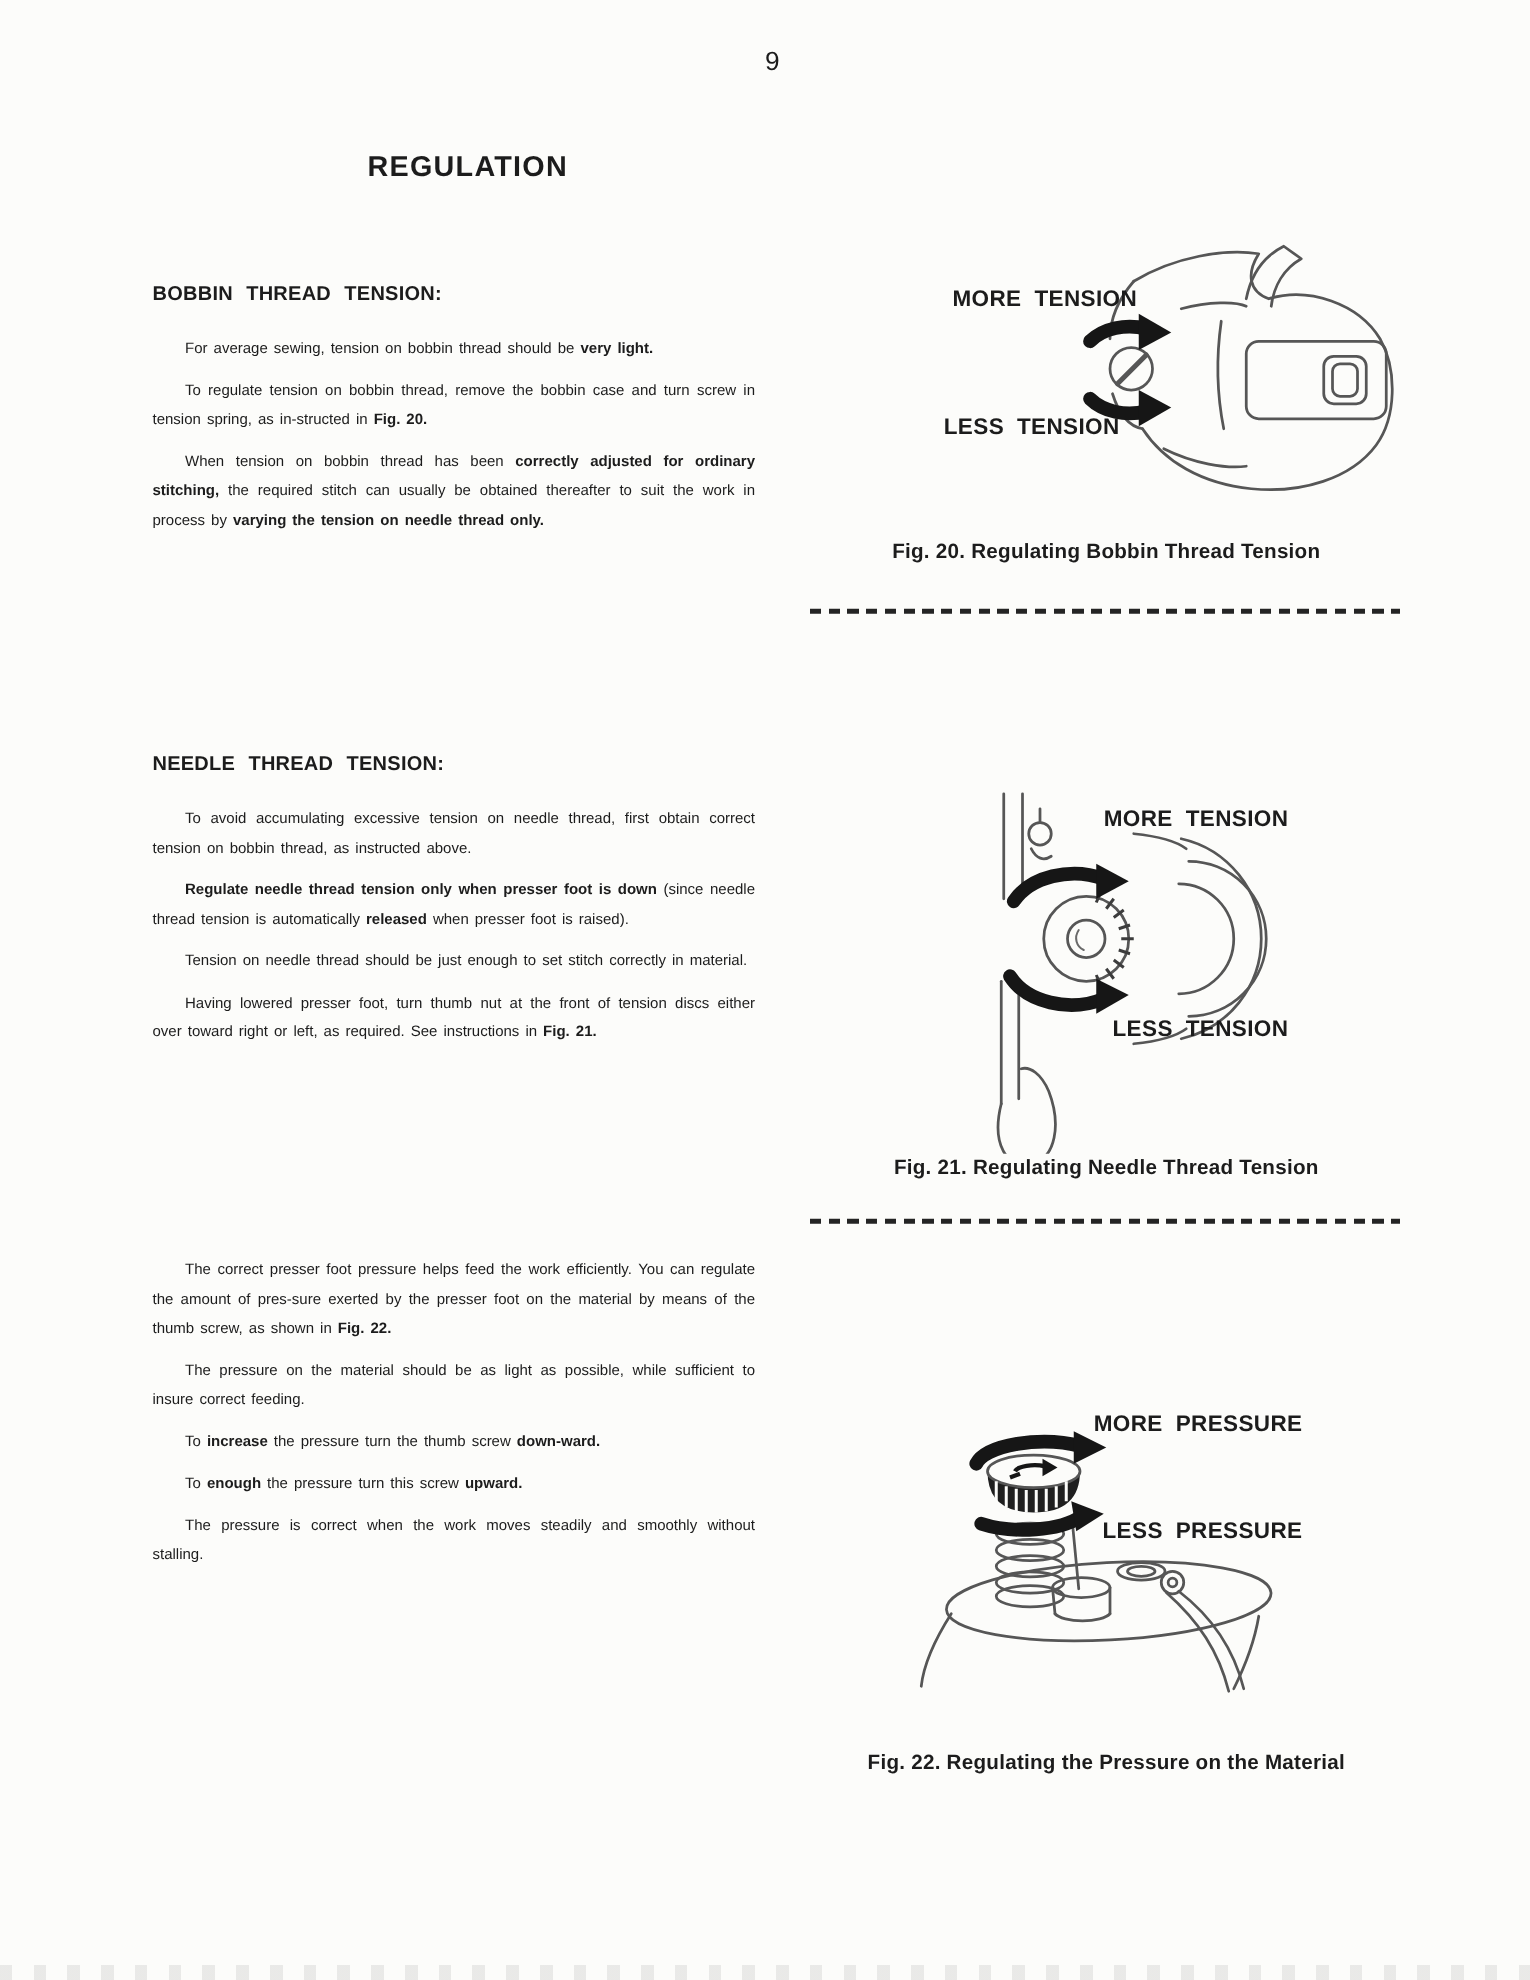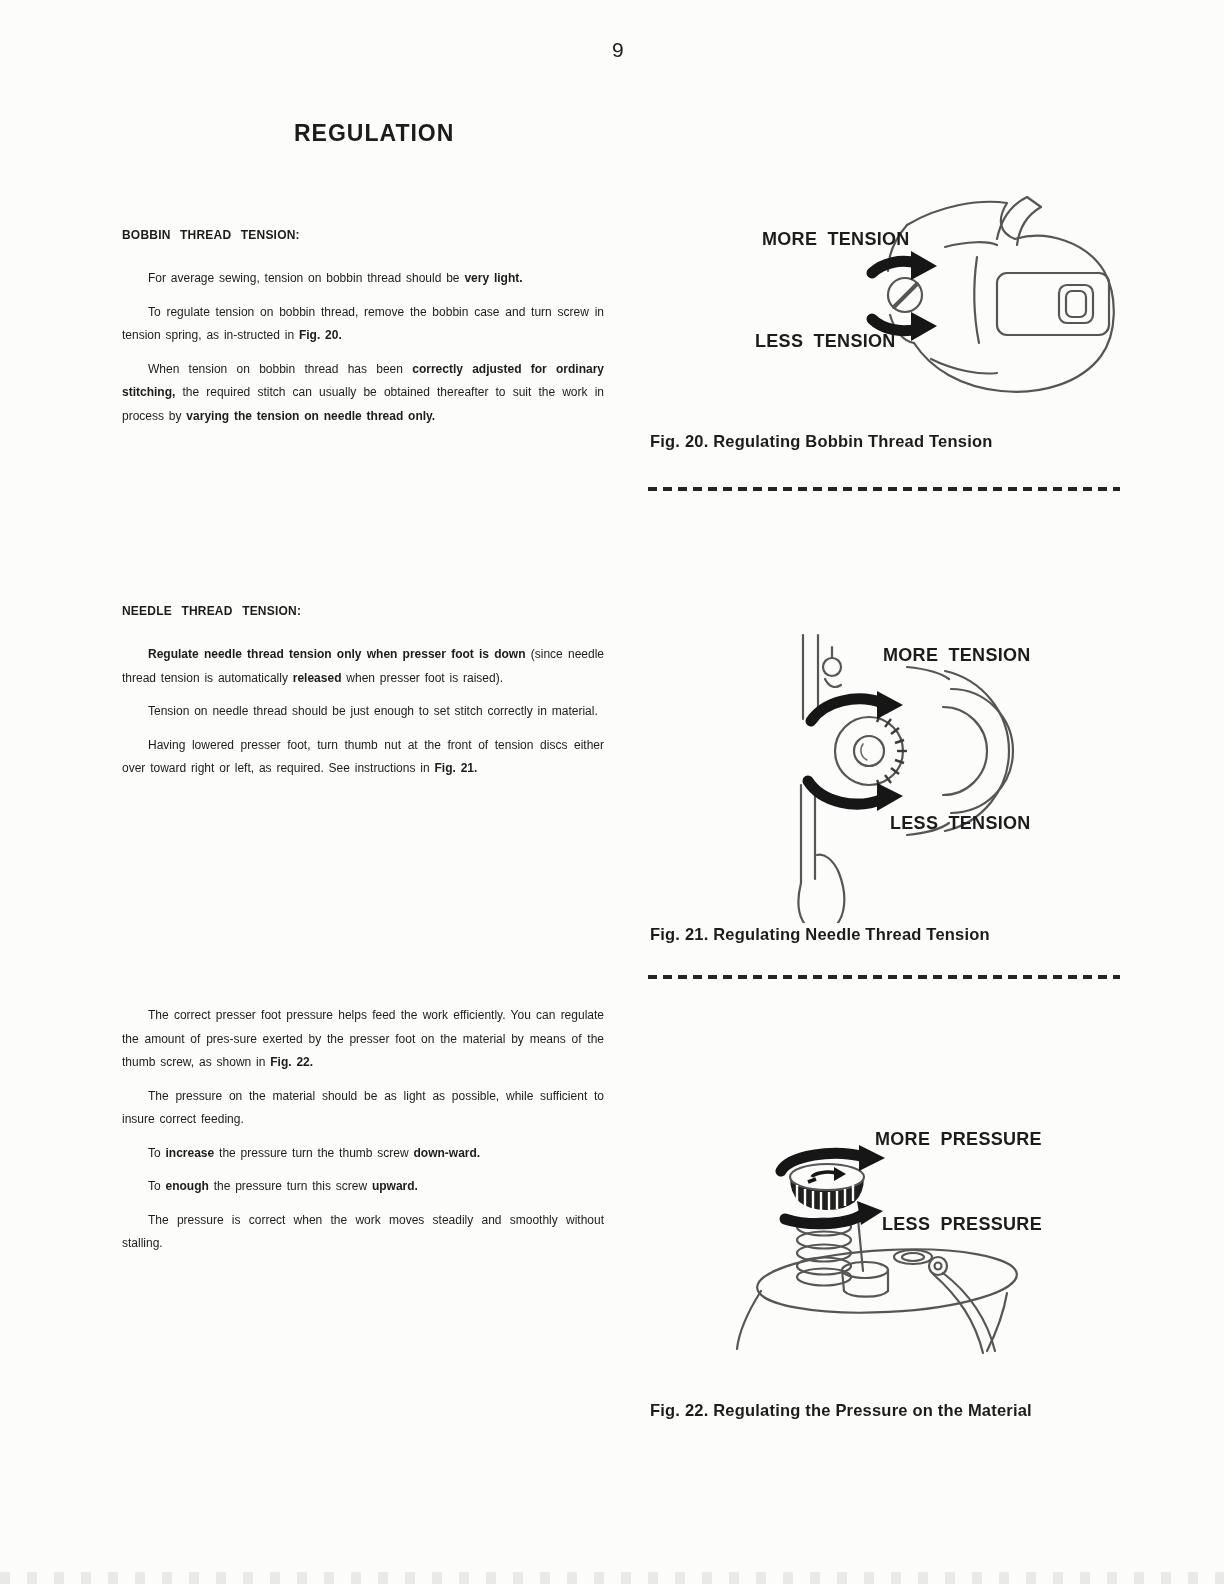--- a/index.html
+++ b/index.html
@@ -7,21 +7,21 @@
     position:relative; width:1224px; height:1584px; margin:0 auto;
     background:#fcfcfa; color:#1c1c1c;
     font-family:"Liberation Sans", sans-serif;
     overflow:hidden;
   }
   .page-number { position:absolute; left:612px; top:38px; width:40px; font-size:21px; }
   .title { position:absolute; left:290px; top:116px; margin:4px; font-size:23px; font-weight:700; letter-spacing:1px; }
 
   .sec { position:absolute; left:122px; width:482px; text-align:justify; }
   .sec h2 {
-    margin:0 0 18px; font-size:12px; font-weight:700;
+    margin:0 0 18px; font-size:16px; font-weight:700;
     word-spacing:6px; letter-spacing:0.2px; line-height:27px;
     white-space:pre-line; text-align:left;
   }
   .sec p { margin:0 0 10px; font-size:12px; line-height:23.5px; text-indent:26px; word-spacing:1.5px; }
   .sec p span.b { font-weight:700; }
   .sec1 { top:222px; }
   .sec2 { top:598px; }
   .sec3 { top:1004px; }
 
   .fig { position:absolute; left:645px; width:510px; margin:0; }
@@ -33,21 +33,21 @@
     position:absolute; font-size:18px; font-weight:700;
     letter-spacing:0.3px; word-spacing:5px; white-space:nowrap;
   }
   .fig20 .lbl-more { left:117px; top:34px; }
   .fig20 .lbl-less { left:110px; top:136px; }
   .fig21 .lbl-more { left:238px; top:12px; }
   .fig21 .lbl-less { left:245px; top:180px; }
   .fig22 .lbl-more { left:230px; top:16px; }
   .fig22 .lbl-less { left:237px; top:101px; }
   .fig figcaption {
-    position:absolute; left:5px; width:470px; text-align:left;
+    position:absolute; left:5px; width:470px; text-align:center;
     font-size:16.5px; font-weight:700; letter-spacing:0.2px;
   }
   .fig20 figcaption { top:237px; }
   .fig21 figcaption { top:292px; }
   .fig22 figcaption { top:288px; }
 
   .divider {
     position:absolute; left:648px; width:472px; height:4px;
     background:repeating-linear-gradient(90deg,#242424 0 9px,transparent 9px 15px);
   }
@@ -74,20 +74,21 @@
 
   <section class="sec sec1">
     <h2>BOBBIN THREAD TENSION:</h2>
     <p><span>For average sewing, tension on bobbin thread should be </span><span class="b">very light.</span></p>
     <p><span>To regulate tension on bobbin thread, remove the bobbin case and turn screw in tension spring, as in-structed in </span><span class="b">Fig. 20.</span></p>
     <p><span>When tension on bobbin thread has been </span><span class="b">correctly adjusted for ordinary stitching,</span><span> the required stitch can usually be obtained thereafter to suit the work in process by </span><span class="b">varying the tension on needle thread only.</span></p>
   </section>
 
   <section class="sec sec2">
     <h2>NEEDLE THREAD TENSION:</h2>
+    <p><span>To avoid accumulating excessive tension on needle thread, first obtain correct tension on bobbin thread, as instructed above.</span></p>
     <p><span class="b">Regulate needle thread tension only when presser foot is down</span><span> (since needle thread tension is automatically </span><span class="b">released</span><span> when presser foot is raised).</span></p>
     <p><span>Tension on needle thread should be just enough to set stitch correctly in material.</span></p>
     <p><span>Having lowered presser foot, turn thumb nut at the front of tension discs either over toward right or left, as required. See instructions in </span><span class="b">Fig. 21.</span></p>
   </section>
 
   <section class="sec sec3">
     <p><span>The correct presser foot pressure helps feed the work efficiently. You can regulate the amount of pres-sure exerted by the presser foot on the material by means of the thumb screw, as shown in </span><span class="b">Fig. 22.</span></p>
     <p><span>The pressure on the material should be as light as possible, while sufficient to insure correct feeding.</span></p>
     <p><span>To </span><span class="b">increase</span><span> the pressure turn the thumb screw </span><span class="b">down-ward.</span></p>
     <p><span>To </span><span class="b">enough</span><span> the pressure turn this screw </span><span class="b">upward.</span></p>

